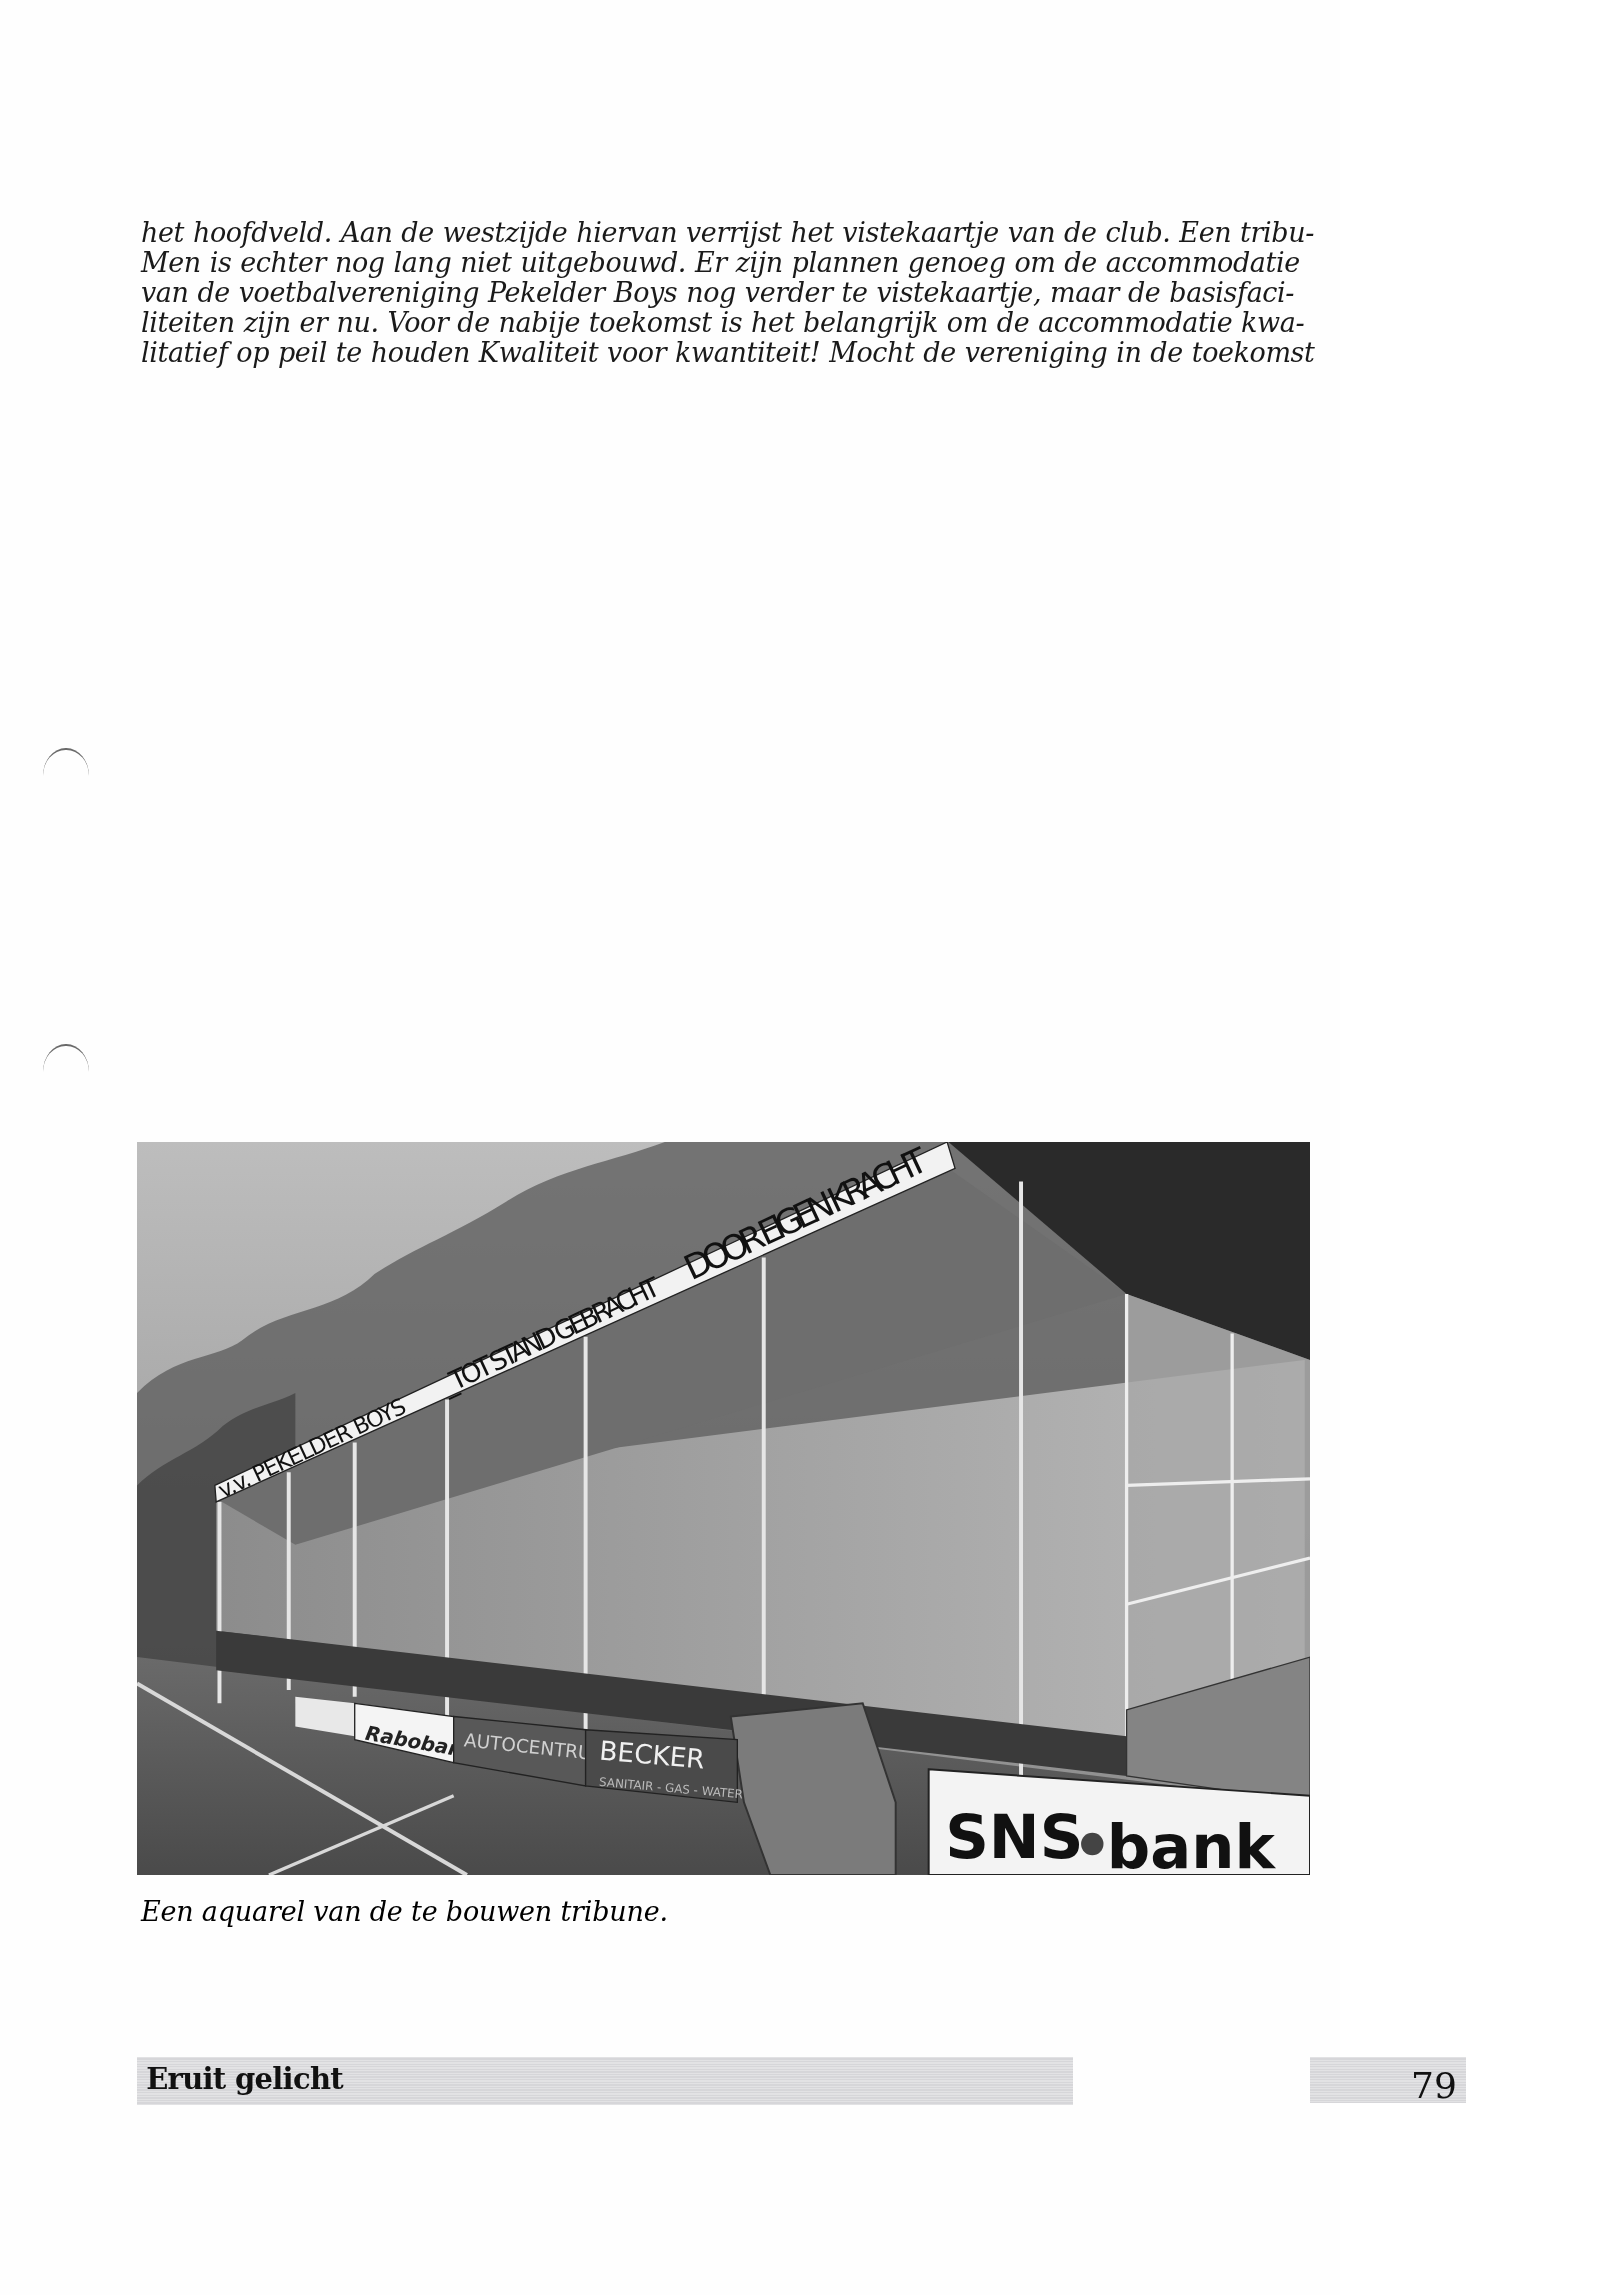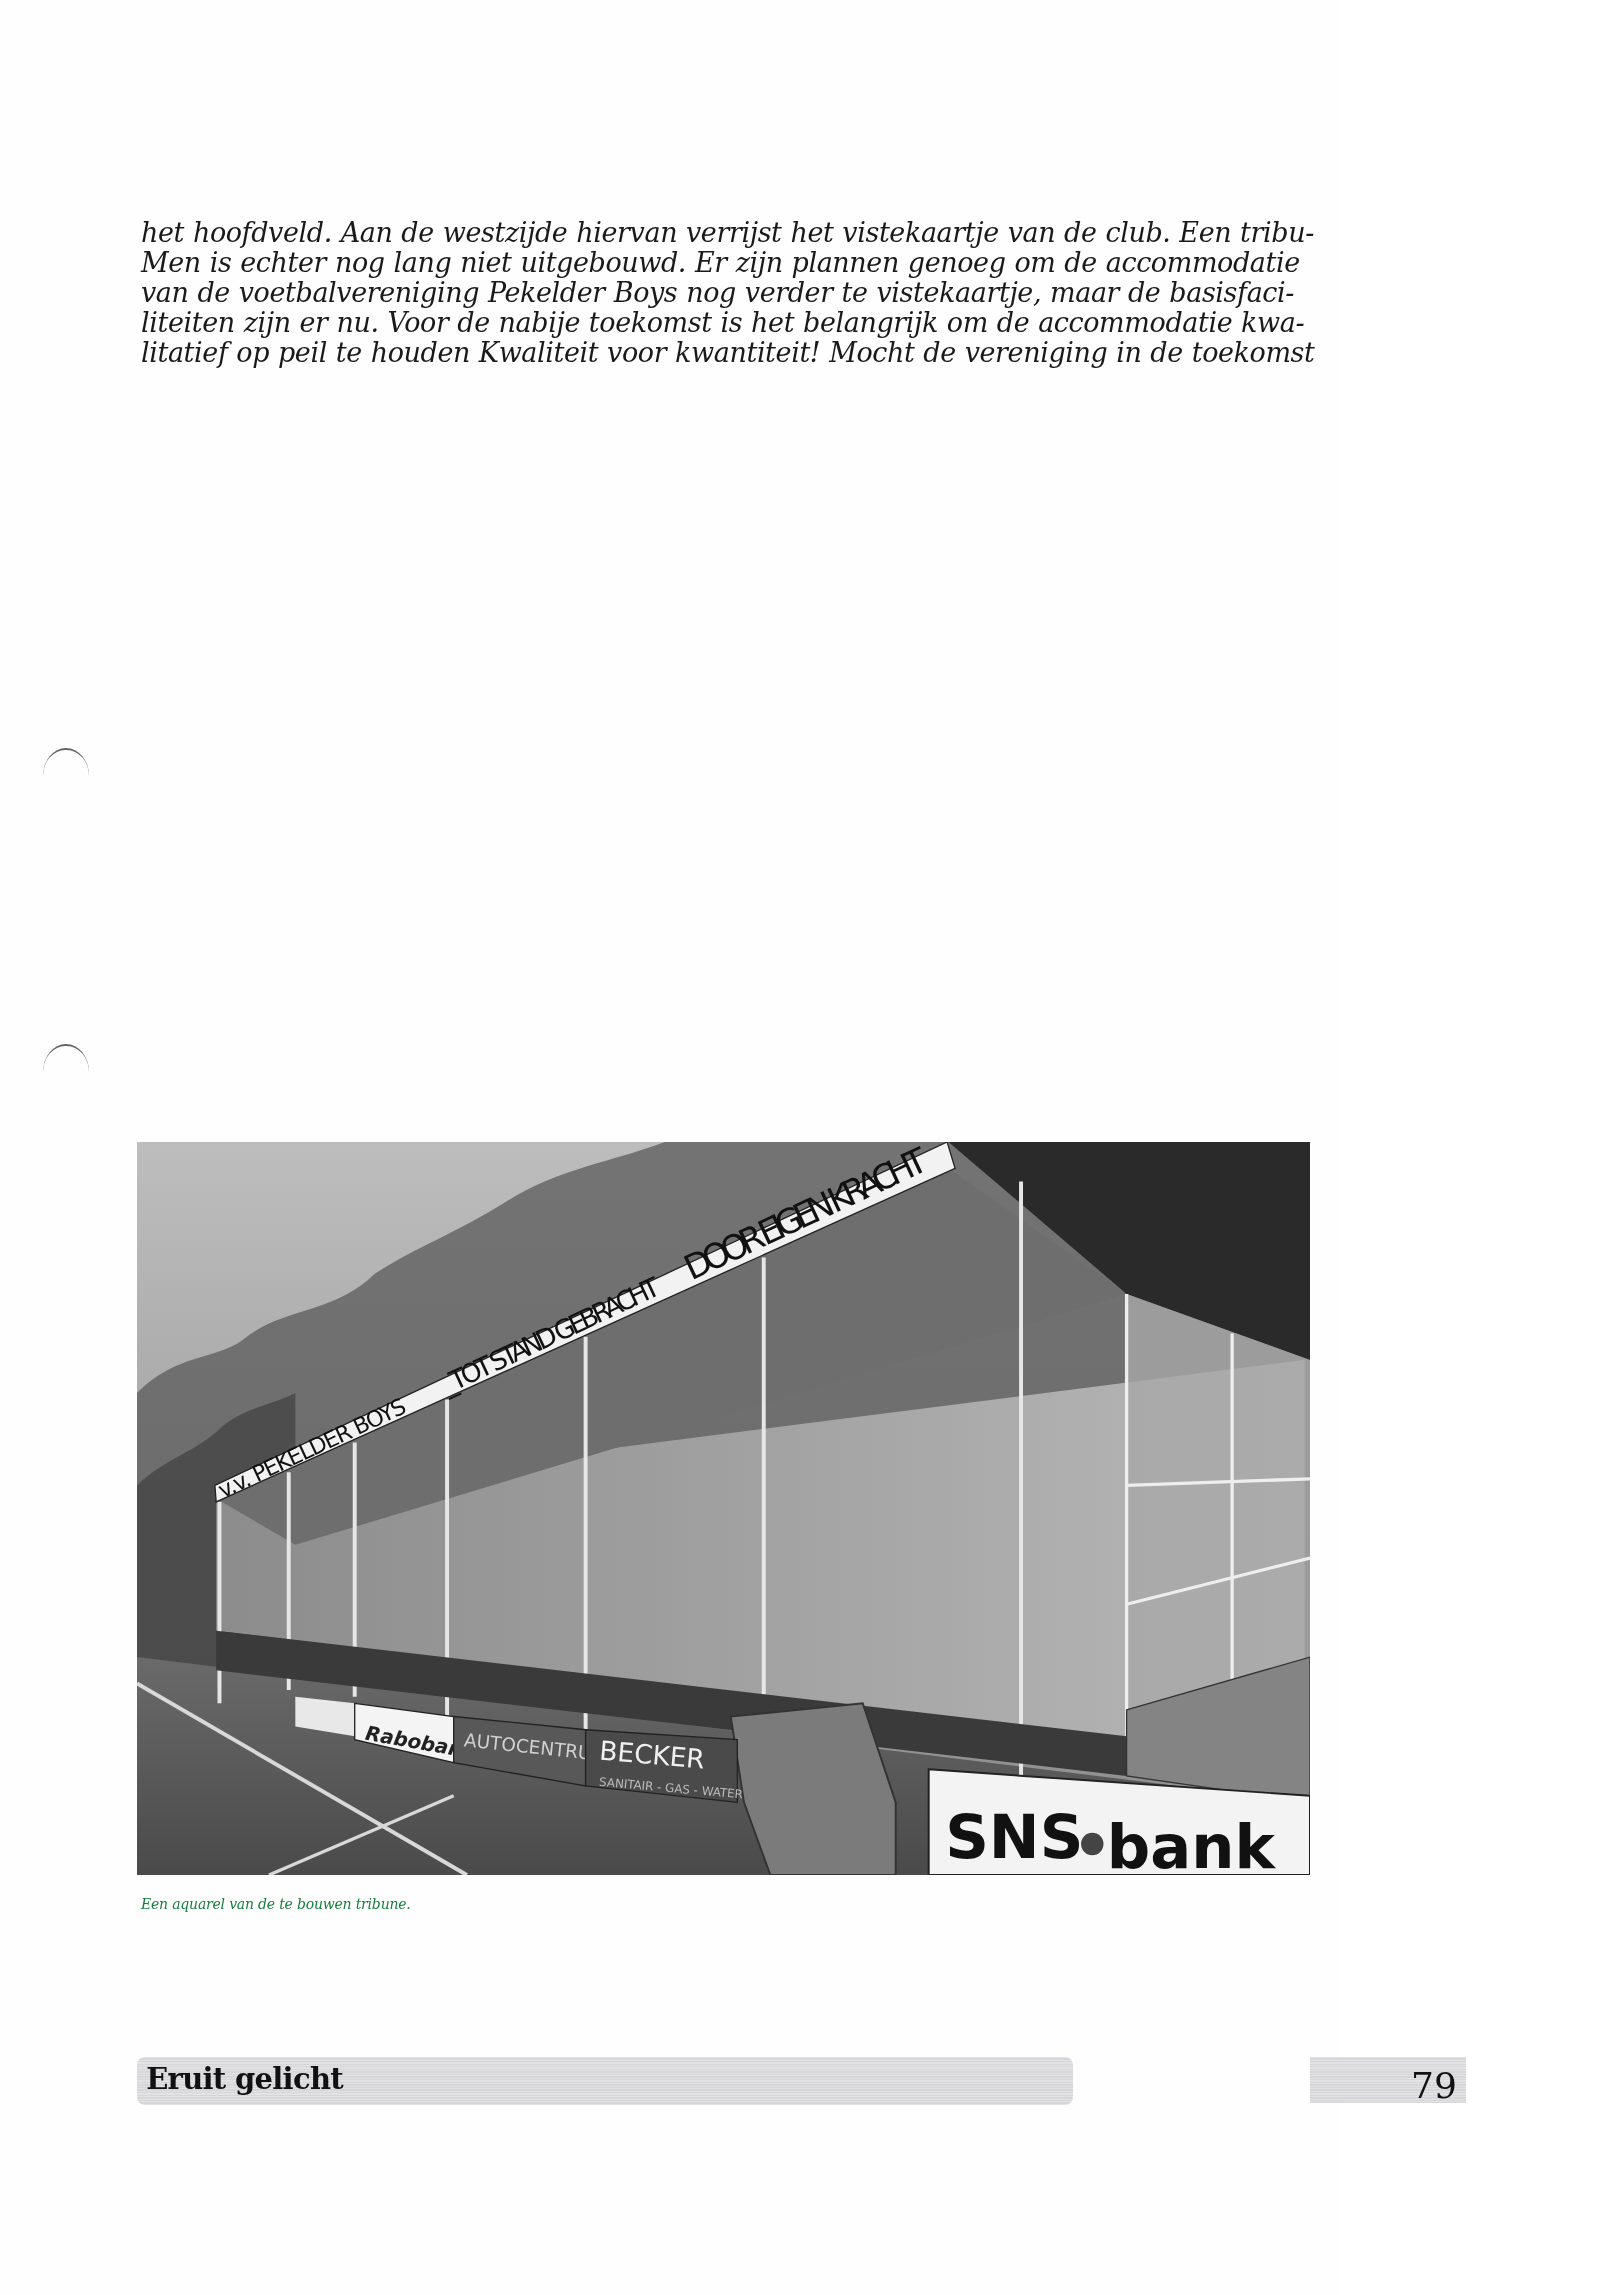--- a/index.html
+++ b/index.html
@@ -14,26 +14,25 @@
   .body-text .line { display: block; white-space: nowrap; }
   .punch { position: absolute; width: 46px; height: 26.4px; border-top: 2px solid #6a6a6a; border-radius: 50% 50% 0 0 / 100% 100% 0 0; }
   .figure {
     position: absolute; left: 137px; top: 1142px; width: 1173px; height: 733px;
     overflow: hidden; background: #9a9a9a;
   }
   .figure svg { display: block; width: 100%; height: 100%; }
   .caption {
     position: absolute; left: 141px; top: 1896px;
     font-family: "DejaVu Serif", serif; font-style: italic;
-    font-size: 14px; color: #15803d; letter-spacing: -0.2px;
+    font-size: 27px; color: #000000; letter-spacing: -0.2px;
   }
   .footer-left {
     position: absolute; left: 137px; top: 2057px; width: 936px; height: 48px;
     background: repeating-linear-gradient(to bottom, #e2e2e4 0px, #e2e2e4 1.3px, #d6d6d9 1.3px, #d6d6d9 2.6px);
-    border-radius: 8px;
   }
   .footer-title {
     position: absolute; left: 9.2px; top: 5.3px;
     font-family: "DejaVu Serif", serif; font-weight: bold;
     font-size: 29px; color: #111; letter-spacing: -0.7px;
   }
   .footer-right {
     position: absolute; left: 1310px; top: 2057px; width: 156px; height: 46px;
     background: repeating-linear-gradient(to bottom, #e2e2e4 0px, #e2e2e4 1.3px, #d6d6d9 1.3px, #d6d6d9 2.6px);
   }

